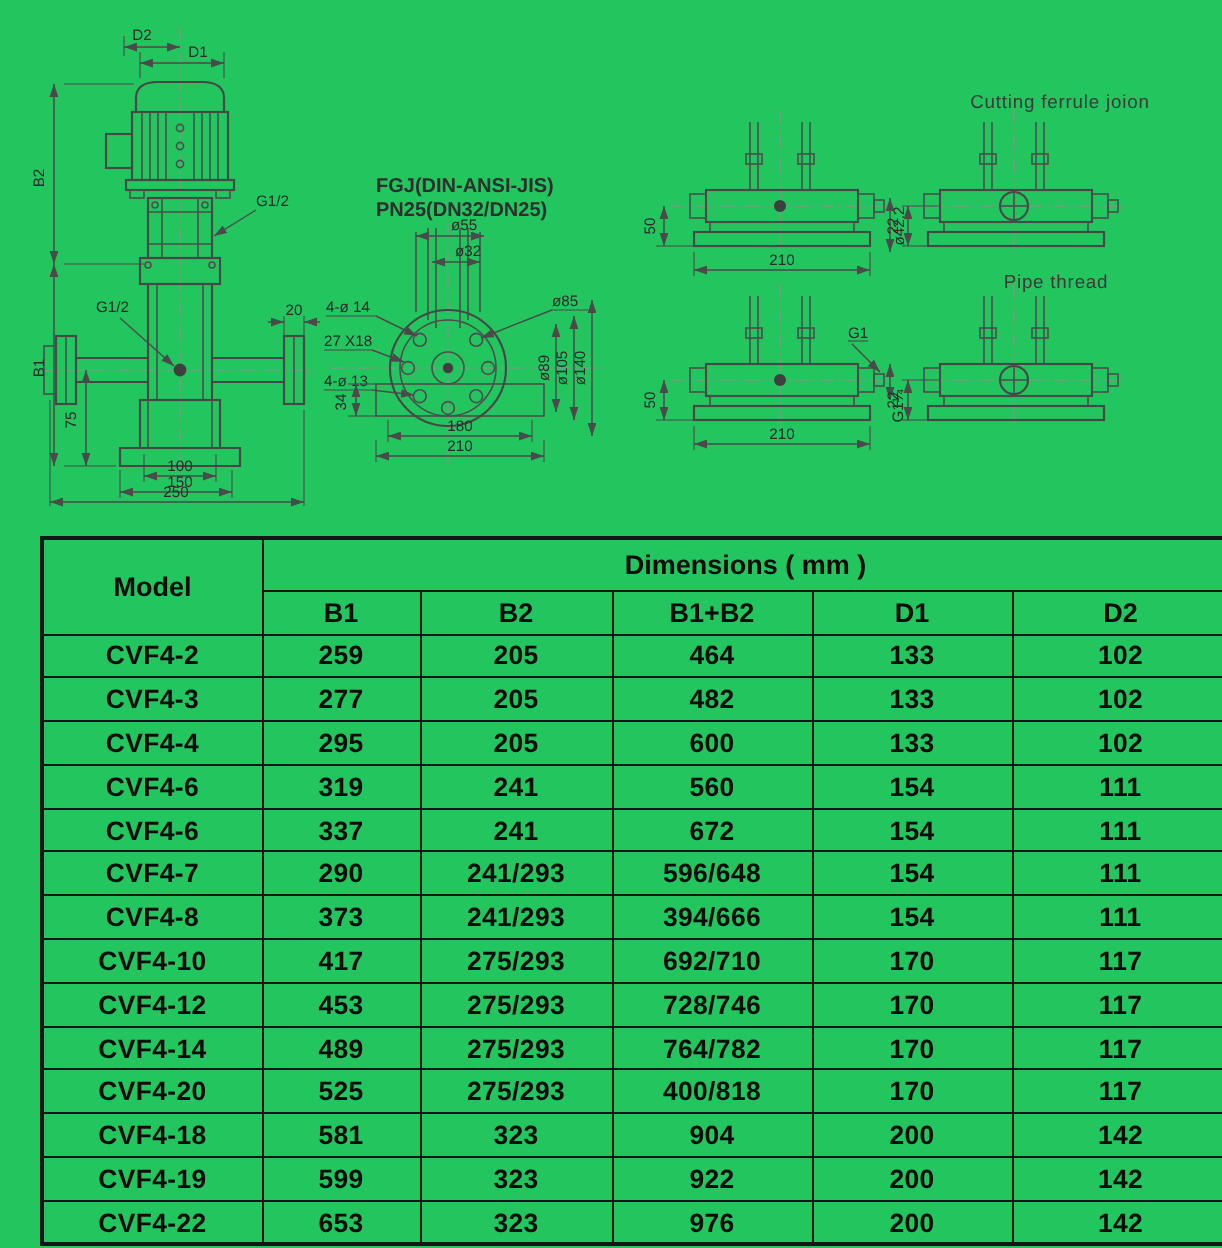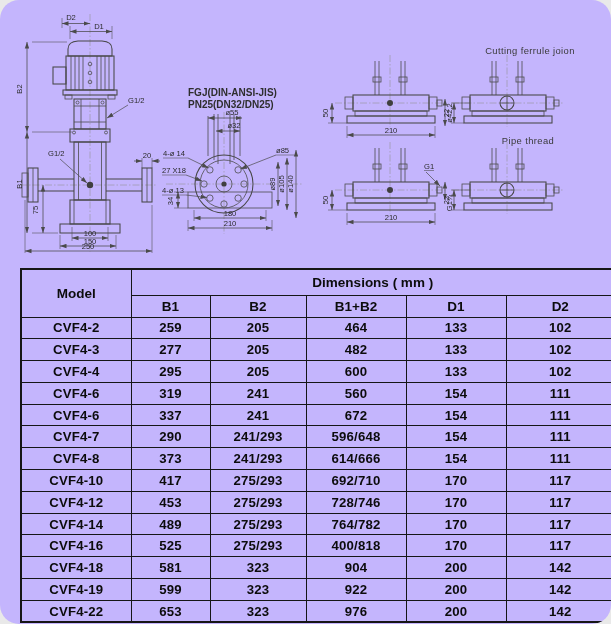--- a/index.html
+++ b/index.html
@@ -1,17 +1,17 @@
 <!DOCTYPE html>
 <html><head>
 <meta charset="utf-8">
 <style>
   html,body{margin:0;padding:0;background:#e9e9e9;}
-  .sheet{position:relative;width:611px;height:624px;background:#c4b5fd;overflow:hidden;
-         font-family:"Liberation Sans",sans-serif;border-radius:19px;}
+  .sheet{position:relative;width:611px;height:624px;background:#22c55e;overflow:hidden;
+         font-family:"Liberation Sans",sans-serif;}
   .dwg{position:absolute;}
   
   .s  {fill:none;stroke:#474747;stroke-width:1.05;}
   .s2 {fill:none;stroke:#4d4d4d;stroke-width:.8;}
   .fl {fill:#3f3f3f;stroke:none;}
   .cl {fill:none;stroke:#8f8f8f;stroke-width:.55;stroke-dasharray:7 2 1.5 2;}
   .dim{fill:none;stroke:#4a4a4a;stroke-width:.75;}
   .ext{fill:none;stroke:#4a4a4a;stroke-width:.55;}
   .ldr{fill:none;stroke:#4a4a4a;stroke-width:.7;}
   .t  {font:7.6px "Liberation Sans",sans-serif;fill:#2b2b2b;}
@@ -368,21 +368,21 @@
         <td>290</td>
         <td>241/293</td>
         <td>596/648</td>
         <td>154</td>
         <td>111</td>
       </tr>
       <tr>
         <td>CVF4-8</td>
         <td>373</td>
         <td>241/293</td>
-        <td>614/666</td>
+        <td>394/666</td>
         <td>154</td>
         <td>111</td>
       </tr>
       <tr>
         <td>CVF4-10</td>
         <td>417</td>
         <td>275/293</td>
         <td>692/710</td>
         <td>170</td>
         <td>117</td>
@@ -397,21 +397,21 @@
       </tr>
       <tr>
         <td>CVF4-14</td>
         <td>489</td>
         <td>275/293</td>
         <td>764/782</td>
         <td>170</td>
         <td>117</td>
       </tr>
       <tr>
-        <td>CVF4-16</td>
+        <td>CVF4-20</td>
         <td>525</td>
         <td>275/293</td>
         <td>400/818</td>
         <td>170</td>
         <td>117</td>
       </tr>
       <tr>
         <td>CVF4-18</td>
         <td>581</td>
         <td>323</td>

